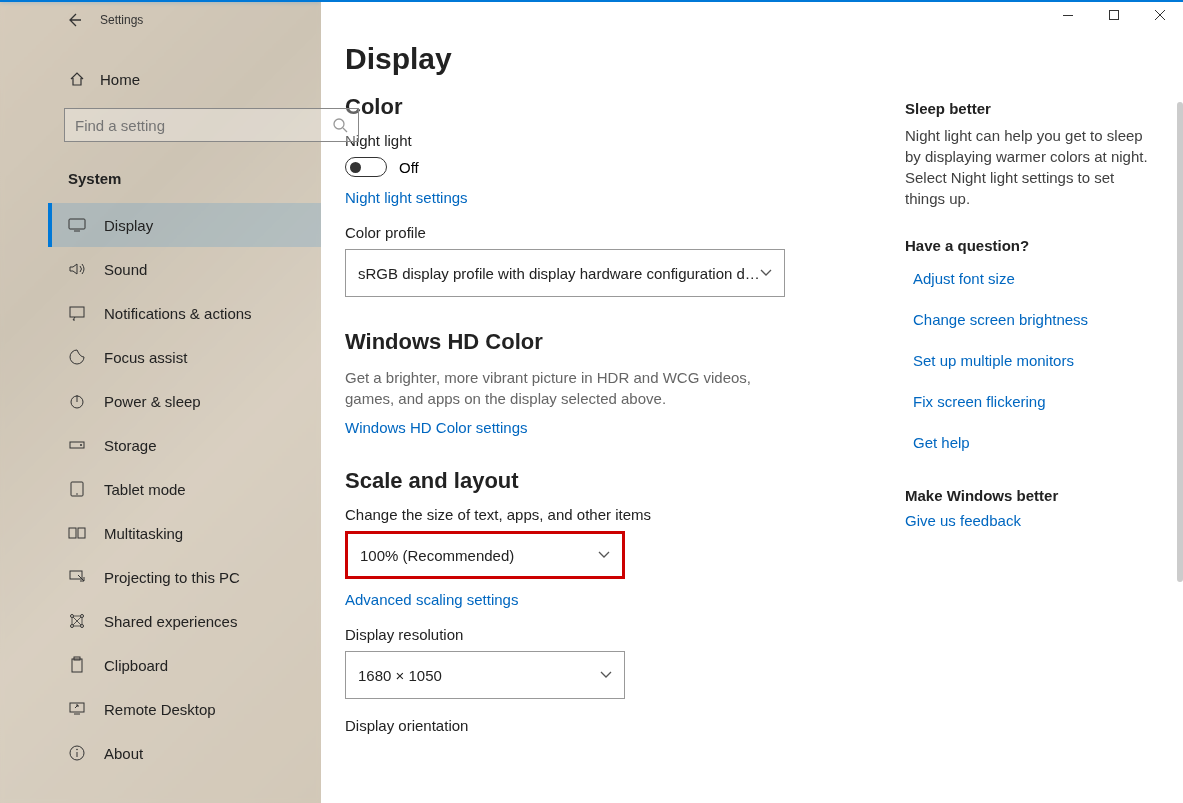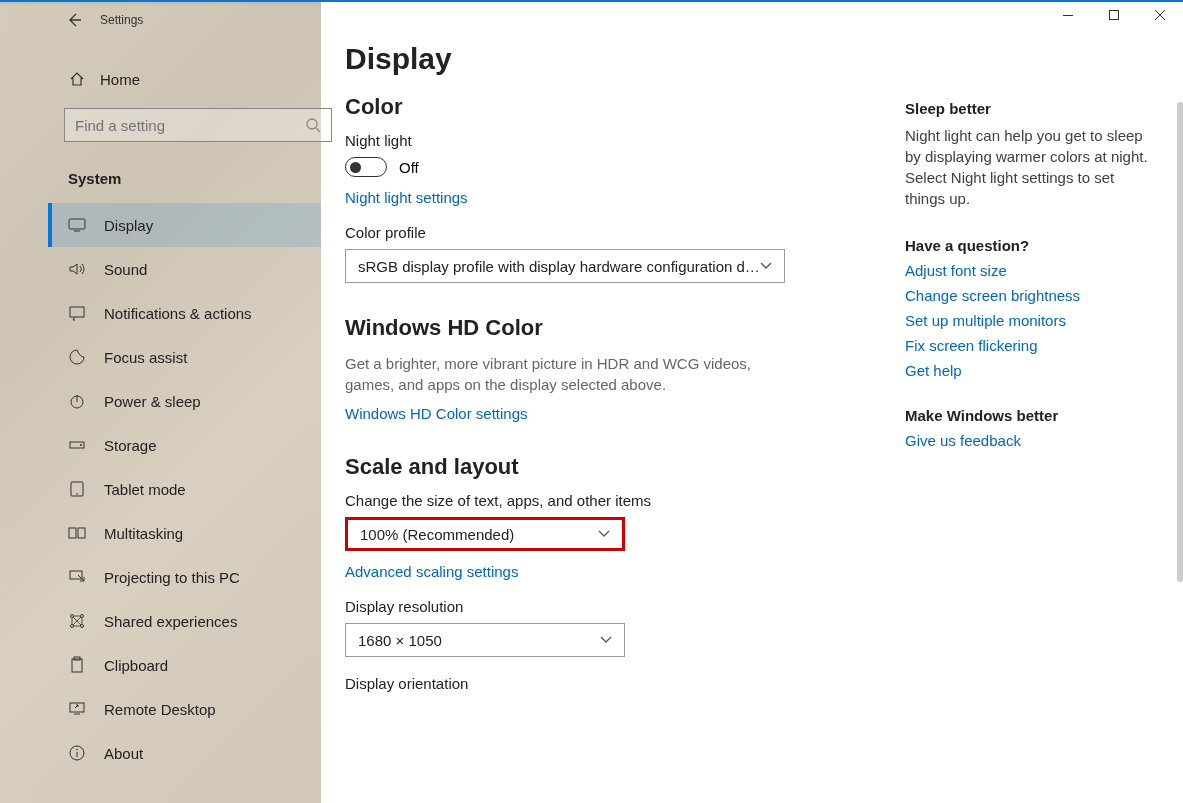--- a/index.html
+++ b/index.html
@@ -9,21 +9,21 @@
 .sidebar::before { content: ""; position: absolute; inset: 0; background: rgba(220,210,195,0.3); backdrop-filter: blur(2px); }
 .sidebar > * { position: relative; z-index: 1; margin-left: 48px; }
 .titlebar { height: 36px; display: flex; align-items: center; padding-left: 18px; gap: 18px; }
 .titlebar .back { width: 16px; height: 16px; display: flex; align-items: center; justify-content: center; cursor: pointer; }
 .titlebar .title { font-size: 12px; color: #333; }
 .winbtns { position: absolute; top: 0; right: 0; display: flex; z-index: 100; }
 .winbtn { width: 46px; height: 30px; display: flex; align-items: center; justify-content: center; cursor: pointer; }
 .home-row { display: flex; align-items: center; gap: 14px; padding: 12px 20px; margin-top: 20px; cursor: pointer; text-align: right; }
 .home-row .lbl { font-size: 15px; color: #222; }
 .search-wrap { padding: 8px 16px; }
-.search { position: relative; width: 268px; height: 34px; border: 1px solid #888; background: rgba(255,255,255,0.3); display: flex; align-items: center; padding: 0 10px; }
+.search { position: relative; width: 295px; height: 34px; border: 1px solid #888; background: rgba(255,255,255,0.3); display: flex; align-items: center; padding: 0 10px; }
 .search input { flex: 1; border: none; background: transparent; font-size: 15px; color: #444; outline: none; }
 .search .sicon { width: 16px; height: 16px; opacity: 0.6; }
 .section-title { font-weight: 600; font-size: 15px; padding: 20px 20px 10px; color: #222; }
 .nav { display: flex; flex-direction: column; margin-top: 6px; }
 .nav-item { display: flex; align-items: center; gap: 18px; padding: 13px 20px; cursor: pointer; font-size: 15px; color: #222; position: relative; }
 .nav-item.active { background: rgba(0, 120, 215, 0.15); }
 .nav-item.active::before { content: ""; position: absolute; left: 0; top: 0; bottom: 0; width: 4px; background: #0078d7; }
 .nav-item .nicon { width: 18px; height: 18px; display: flex; align-items: center; justify-content: center; flex-shrink: 0; }
 .main { flex: 1; background: #fff; position: relative; overflow: hidden; }
 .content { display: flex; padding: 40px 24px 0 24px; height: 100%; }
@@ -31,29 +31,29 @@
 .right { flex: 0 0 250px; padding-top: 58px; }
 .page-title { font-size: 30px; font-weight: 600; color: #222; margin-bottom: 18px; }
 .section-h { font-size: 22px; font-weight: 600; color: #222; margin-top: 12px; margin-bottom: 12px; }
 .section-h.mt { margin-top: 32px; }
 .field-label { font-size: 15px; color: #222; margin-bottom: 8px; margin-top: 10px; }
 .toggle-row { display: flex; align-items: center; gap: 12px; margin-bottom: 12px; }
 .toggle { width: 42px; height: 20px; border: 1px solid #333; border-radius: 10px; position: relative; cursor: pointer; background: #fff; }
 .toggle::after { content: ""; position: absolute; width: 11px; height: 11px; background: #333; border-radius: 50%; top: 3.5px; left: 4px; }
 .toggle-label { font-size: 15px; color: #000000; }
 .link { color: #0067c0; font-size: 15px; cursor: pointer; display: block; margin: 4px 0 8px 0; }
-.dropdown { width: 440px; height: 34px; border: 1px solid #999; background: #fff; display: flex; align-items: center; padding: 0 12px; cursor: pointer; font-size: 15px; color: #222; position: relative; margin-bottom: 4px; }
+.dropdown { width: 440px; height: 48px; border: 1px solid #999; background: #fff; display: flex; align-items: center; padding: 0 12px; cursor: pointer; font-size: 15px; color: #222; position: relative; margin-bottom: 4px; }
 .dropdown.small { width: 280px; }
 .dropdown.highlight { border: 3px solid #c00; }
 .dropdown .chev { margin-left: auto; }
 .desc { font-size: 15px; color: #666; margin-bottom: 10px; max-width: 440px; line-height: 1.4; }
 .right .info-h { font-size: 15px; font-weight: 600; color: #222; margin-bottom: 8px; }
 .right .info-p { font-size: 15px; color: #404040; line-height: 1.4; margin-bottom: 28px; }
 .right .links { display: flex; flex-direction: column; gap: 8px; margin-bottom: 28px; }
-.right .links .link { margin: 0; }
+.right .links .link { margin: 8px; }
 .scrollbar { position: absolute; right: 0; top: 100px; width: 6px; height: 480px; background: #ccc; border-radius: 3px; }
 svg { display: block; }
 </style>
 </head>
 <body>
 
 <div class="winbtns">
   <div class="winbtn">
       <svg width="10" height="1">
         <rect width="10" height="1" fill="#333"></rect>

